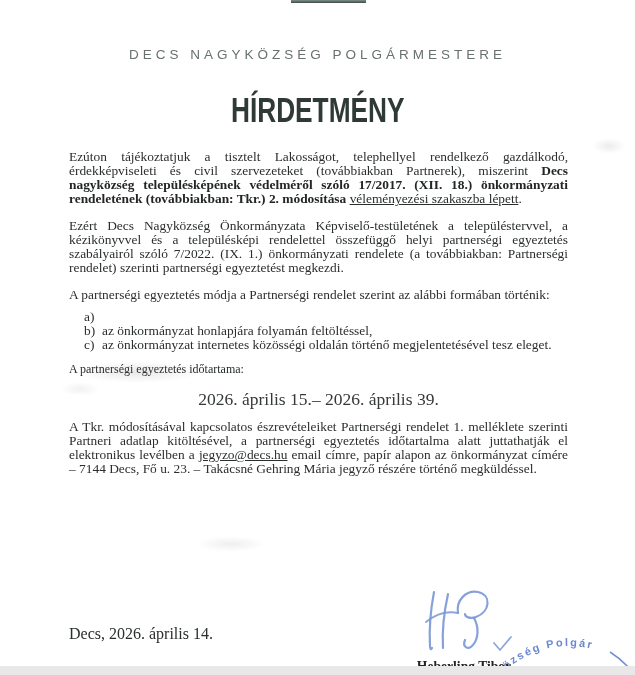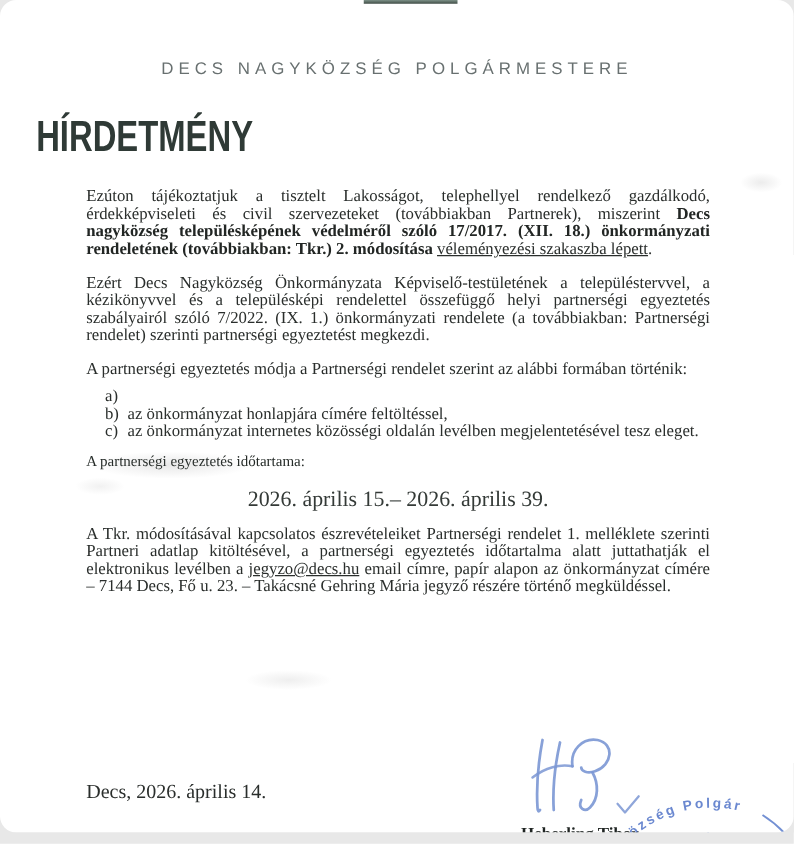--- a/index.html
+++ b/index.html
@@ -1,30 +1,30 @@
 <!DOCTYPE html>
 <html lang="hu"><head>
 <meta charset="utf-8">
 <style>
   html,body{margin:0;padding:0;background:#e8e8e8;}
   .page{
     position:relative;width:635px;height:666px;background:#ffffff;
     overflow:hidden;margin:0 auto;
-    font-family:"Liberation Serif",serif;color:#2a2e2c;border-radius:13px;
+    font-family:"Liberation Serif",serif;color:#2a2e2c;
   }
   
   .emblem-bar{position:absolute;left:291px;top:0;width:75px;height:3px;
     background:linear-gradient(#7d9187,#3f4b45);}
   .header-small{
     position:absolute;left:0;top:47px;width:635px;text-align:center;
     font-family:"Liberation Sans",sans-serif;font-size:13.5px;
     letter-spacing:4px;color:#687070;white-space:nowrap;
   }
   .doc-title{
-    position:absolute;left:0;top:92px;width:635px;line-height:1;
+    position:absolute;left:0;top:92px;width:635px;text-align:center;line-height:1;
   }
   .doc-title span{
     display:inline-block;font-family:"Liberation Sans",sans-serif;
     font-weight:bold;font-size:35px;color:#2f3a36;
     transform:scaleX(0.75);transform-origin:center;letter-spacing:0px;
   }
   .content{
     position:absolute;left:69px;top:150px;width:499px;
     font-size:13.4px;line-height:14px;text-align:justify;
   }
@@ -84,25 +84,25 @@
 
 
     <p class="p4"><span>A partnerségi egyeztetés módja a Partnerségi rendelet szerint az alábbi formában történik:</span></p>
 
     <ul class="modes">
       <li>
         <span class="marker">a)</span>
       </li>
       <li>
         <span class="marker">b)</span>
-        <span>az önkormányzat honlapjára címére feltöltéssel,</span>
+        <span>az önkormányzat honlapjára folyamán feltöltéssel,</span>
       </li>
       <li>
         <span class="marker">c)</span>
-        <span>az önkormányzat internetes közösségi oldalán levélben megjelentetésével tesz eleget.</span>
+        <span>az önkormányzat internetes közösségi oldalán történő megjelentetésével tesz eleget.</span>
       </li>
     </ul>
 
     <p class="section-heading">A partnerségi egyeztetés időtartama:</p>
 
     <p class="date-range">2026. április 15.– 2026. április 39.</p>
 
     <p class="p5"><span>A Tkr. módosításával kapcsolatos észrevételeiket Partnerségi rendelet 1. melléklete szerinti Partneri adatlap kitöltésével, a partnerségi egyeztetés időtartalma alatt juttathatják el elektronikus levélben a </span><span class="u">jegyzo@decs.hu</span><span> email címre, papír alapon az önkormányzat címére – 7144 Decs, Fő u. 23. – Takácsné Gehring Mária jegyző részére történő megküldéssel.</span></p>
   </div>
 

